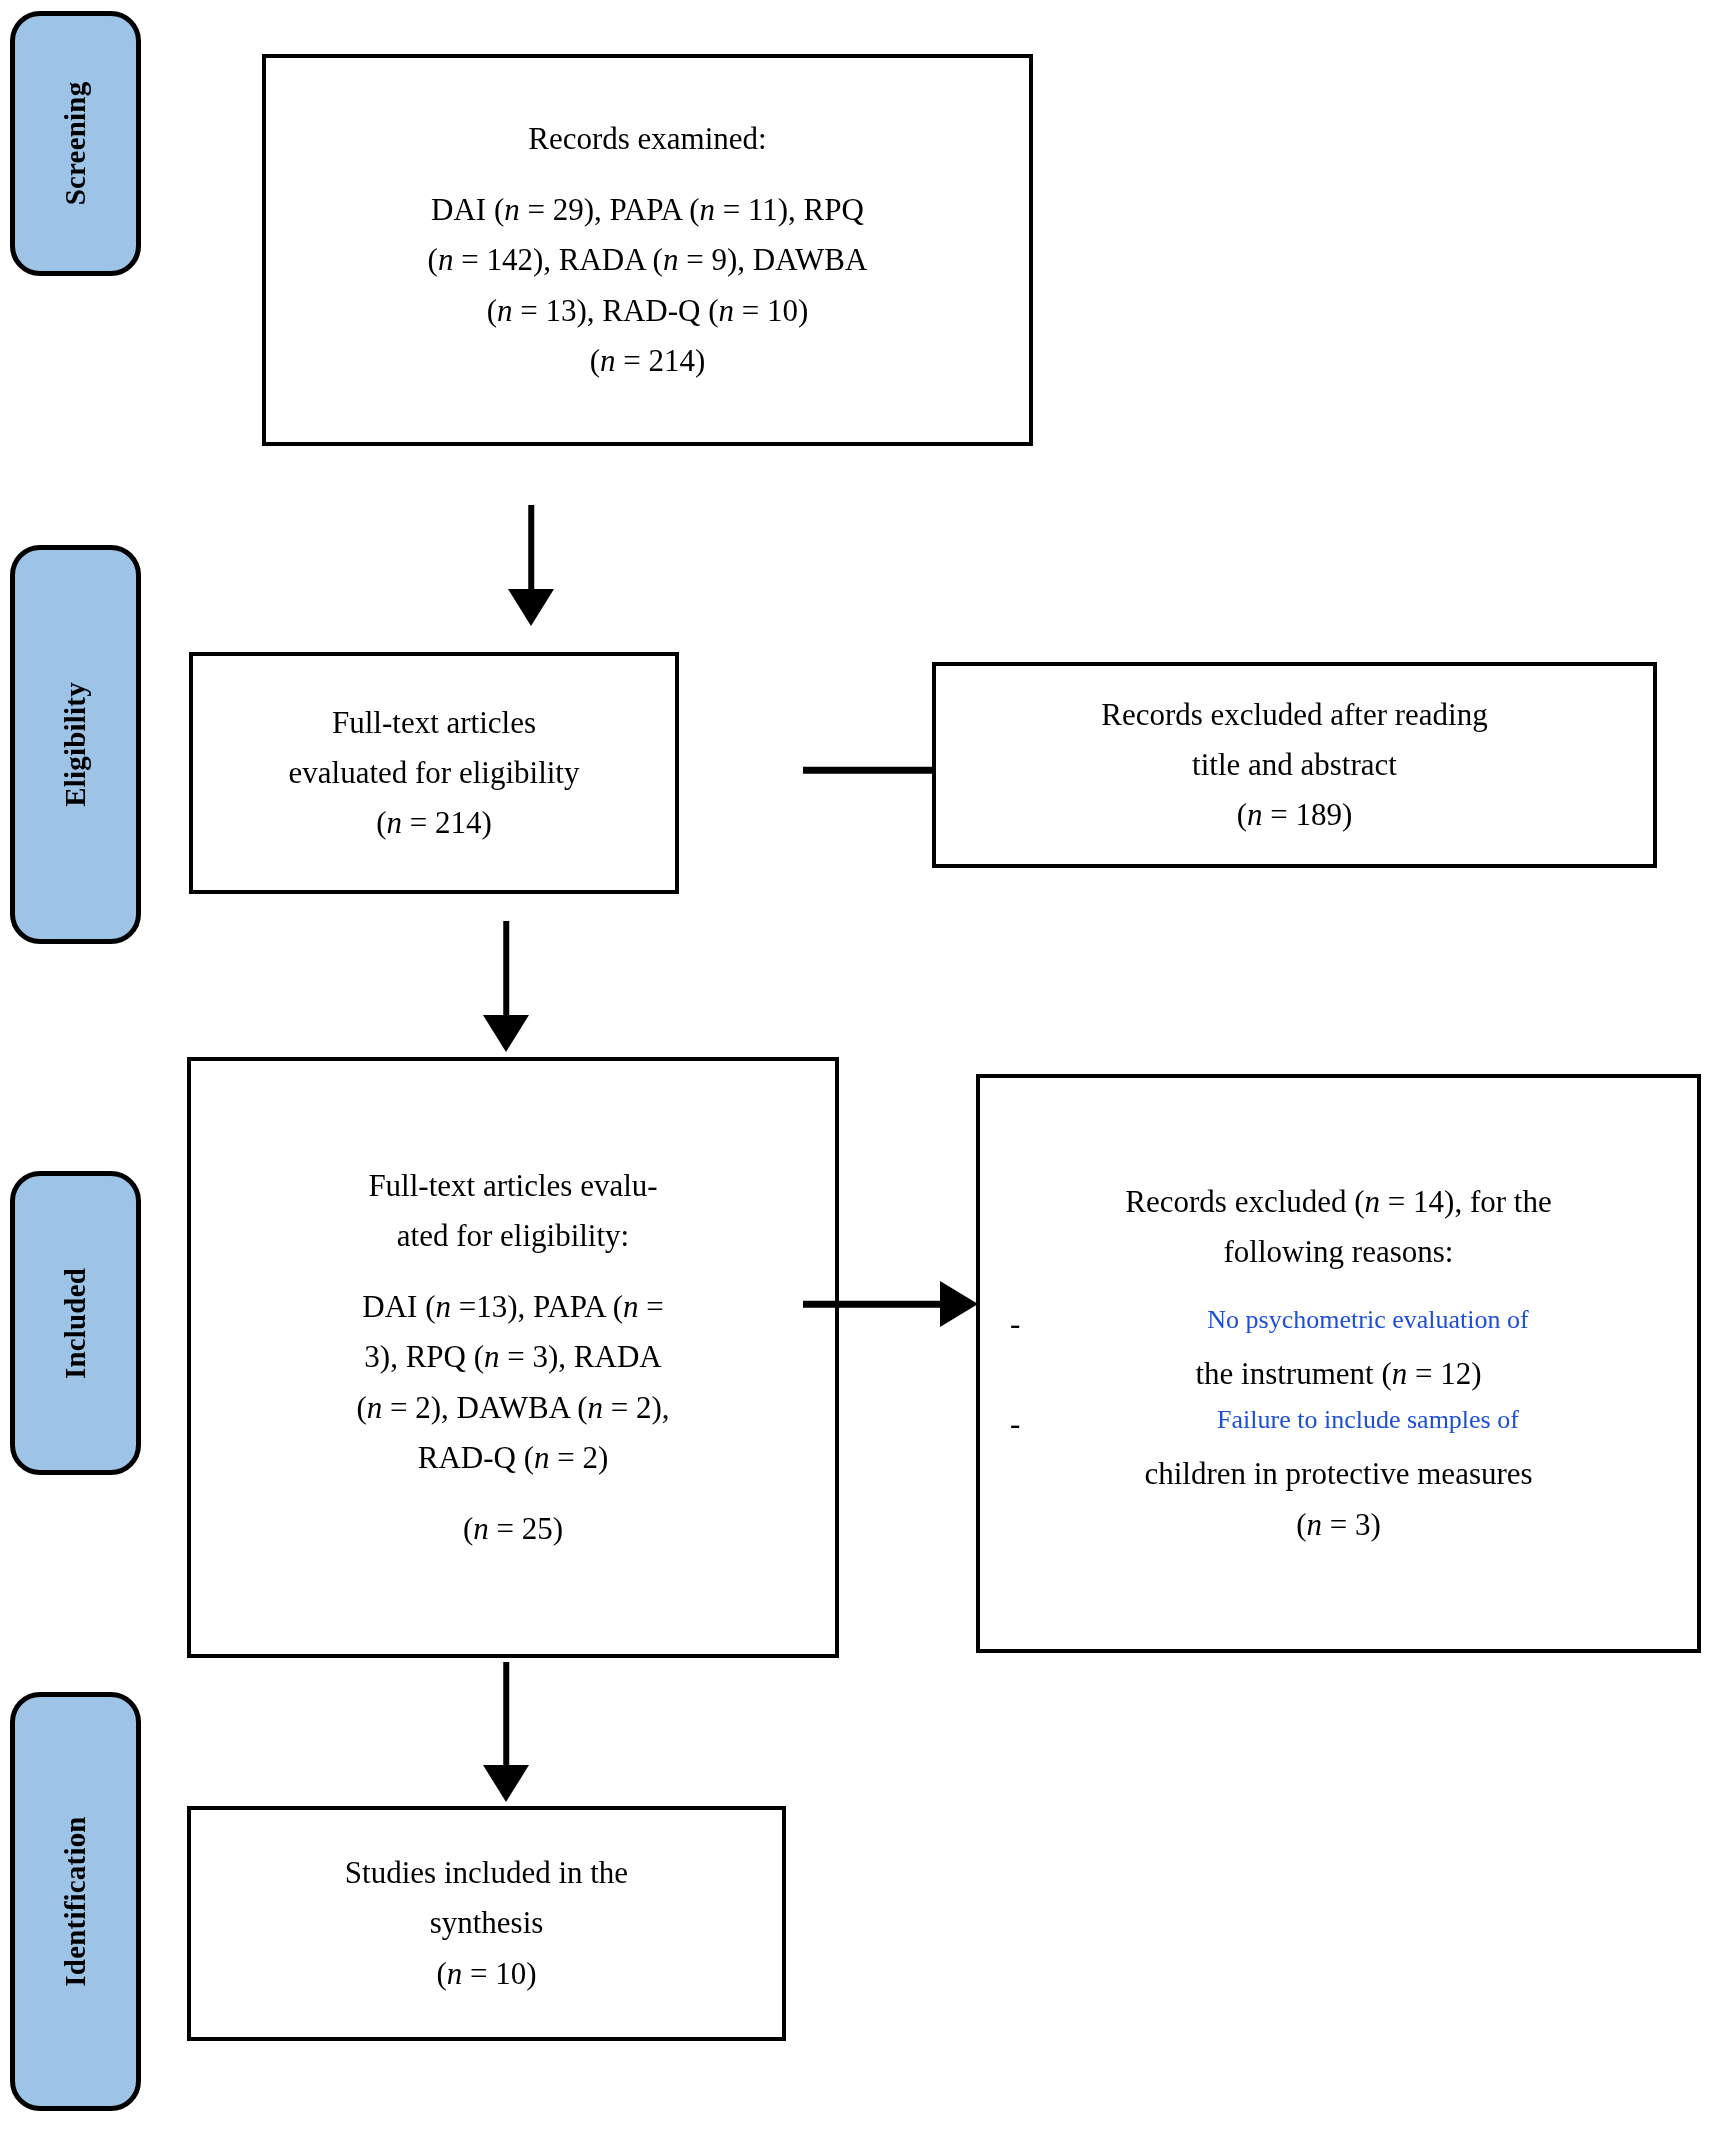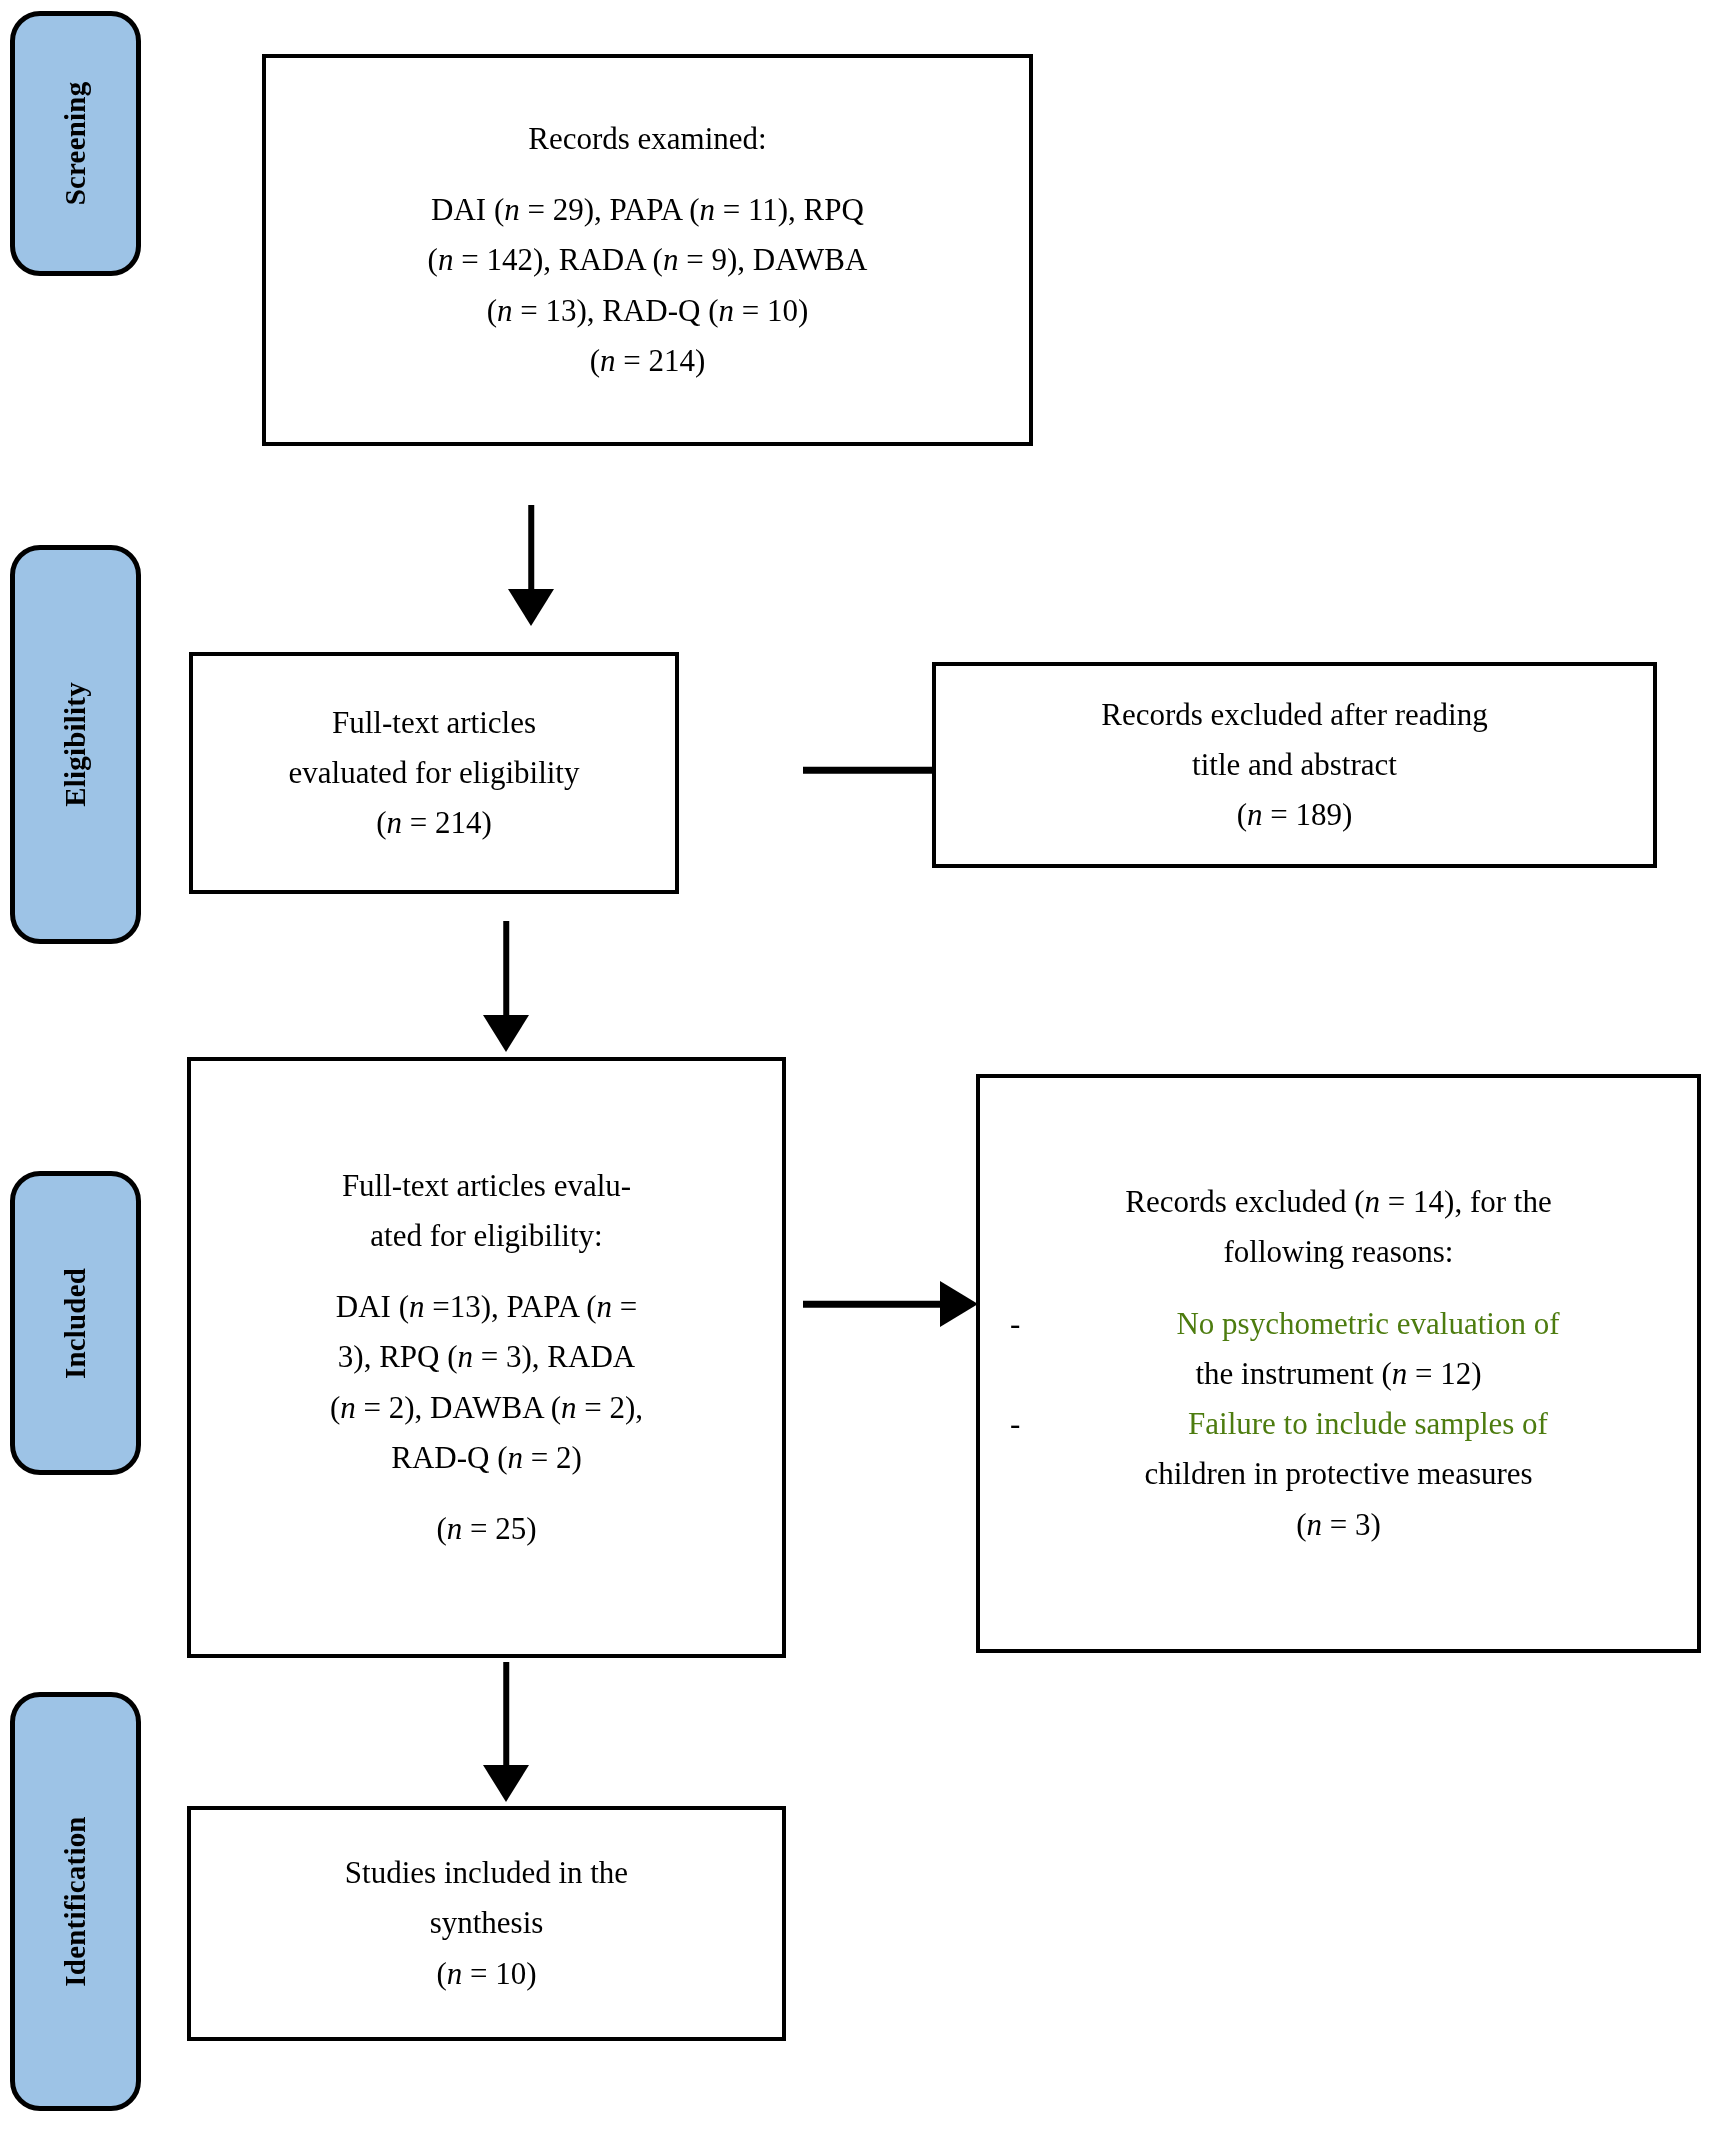--- a/index.html
+++ b/index.html
@@ -77,24 +77,24 @@
     font-size: 31px;
     line-height: 1.62;
     text-align: left;
     padding-left: 17px;
     box-sizing: border-box;
     color: #000000;
     font-family: "Liberation Serif", "DejaVu Serif", serif;
   }
   .bullet-row .btext {
     flex: 1 1 auto;
-    font-size: 31px;
+    font-size: 26px;
     line-height: 1.62;
     text-align: center;
-    color: #4d7c0f;
+    color: #1d4ed8;
     font-family: "Liberation Serif", "DejaVu Serif", serif;
   }
 
   em.n { font-style: italic; }
 
   
   .arrow-v {
     position: absolute;
   }
   .arrow-v .shaft {
@@ -189,21 +189,21 @@
     <span class="line">Records excluded after reading</span>
     <span class="line">title and abstract</span>
     <span class="line">(<em class="n">n</em> = 189)</span>
   </div>
 
   <div class="arrow-v" style="left:482px; top:921px; width:48px; height:131px;">
     <div class="shaft" style="height:96px;"></div>
     <div class="head"></div>
   </div>
 
-  <div class="flow-box" style="left:187px; top:1057px; width:599px; height:601px;">
+  <div class="flow-box" style="left:187px; top:1057px; width:652px; height:601px;">
     <span class="line">Full-text articles evalu-</span>
     <span class="line">ated for eligibility:</span>
     <div class="para-gap"></div>
     <span class="line">DAI (<em class="n">n</em> =13), PAPA (<em class="n">n</em> =</span>
     <span class="line">3), RPQ (<em class="n">n</em> = 3), RADA</span>
     <span class="line">(<em class="n">n</em> = 2), DAWBA (<em class="n">n</em> = 2),</span>
     <span class="line">RAD-Q (<em class="n">n</em> = 2)</span>
     <div class="para-gap"></div>
     <span class="line">(<em class="n">n</em> = 25)</span>
   </div>

